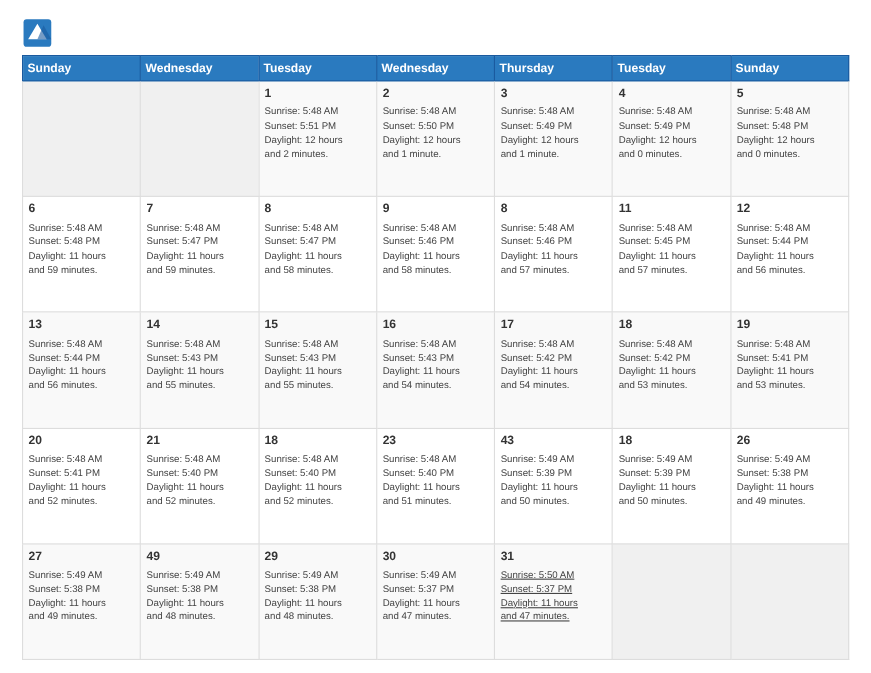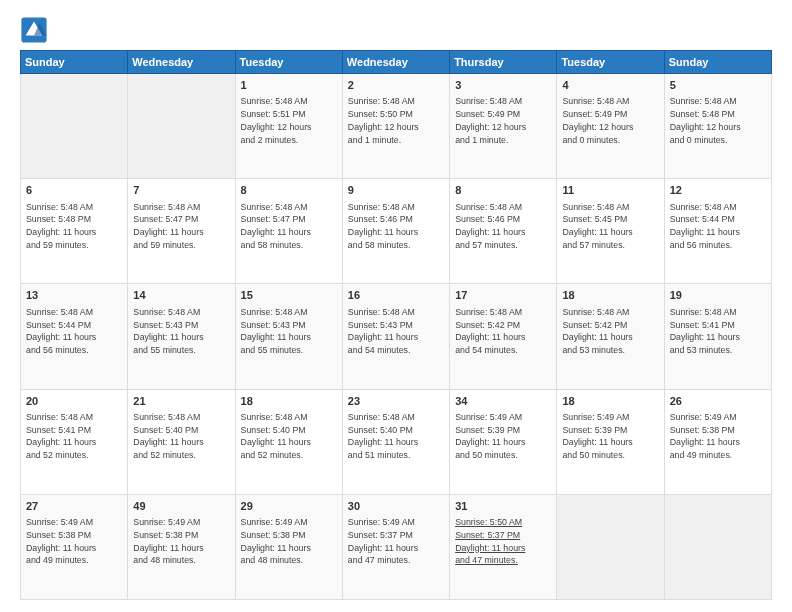--- a/index.html
+++ b/index.html
@@ -305,21 +305,21 @@
 and 52 minutes.</div>
           </td>
           <td>
             <span class="day-number">23</span>
             <div class="day-info" style="white-space: pre-line;">Sunrise: 5:48 AM
 Sunset: 5:40 PM
 Daylight: 11 hours
 and 51 minutes.</div>
           </td>
           <td>
-            <span class="day-number">34</span>
+            <span class="day-number">43</span>
             <div class="day-info" style="white-space: pre-line;">Sunrise: 5:49 AM
 Sunset: 5:39 PM
 Daylight: 11 hours
 and 50 minutes.</div>
           </td>
           <td>
             <span class="day-number">18</span>
             <div class="day-info" style="white-space: pre-line;">Sunrise: 5:49 AM
 Sunset: 5:39 PM
 Daylight: 11 hours

